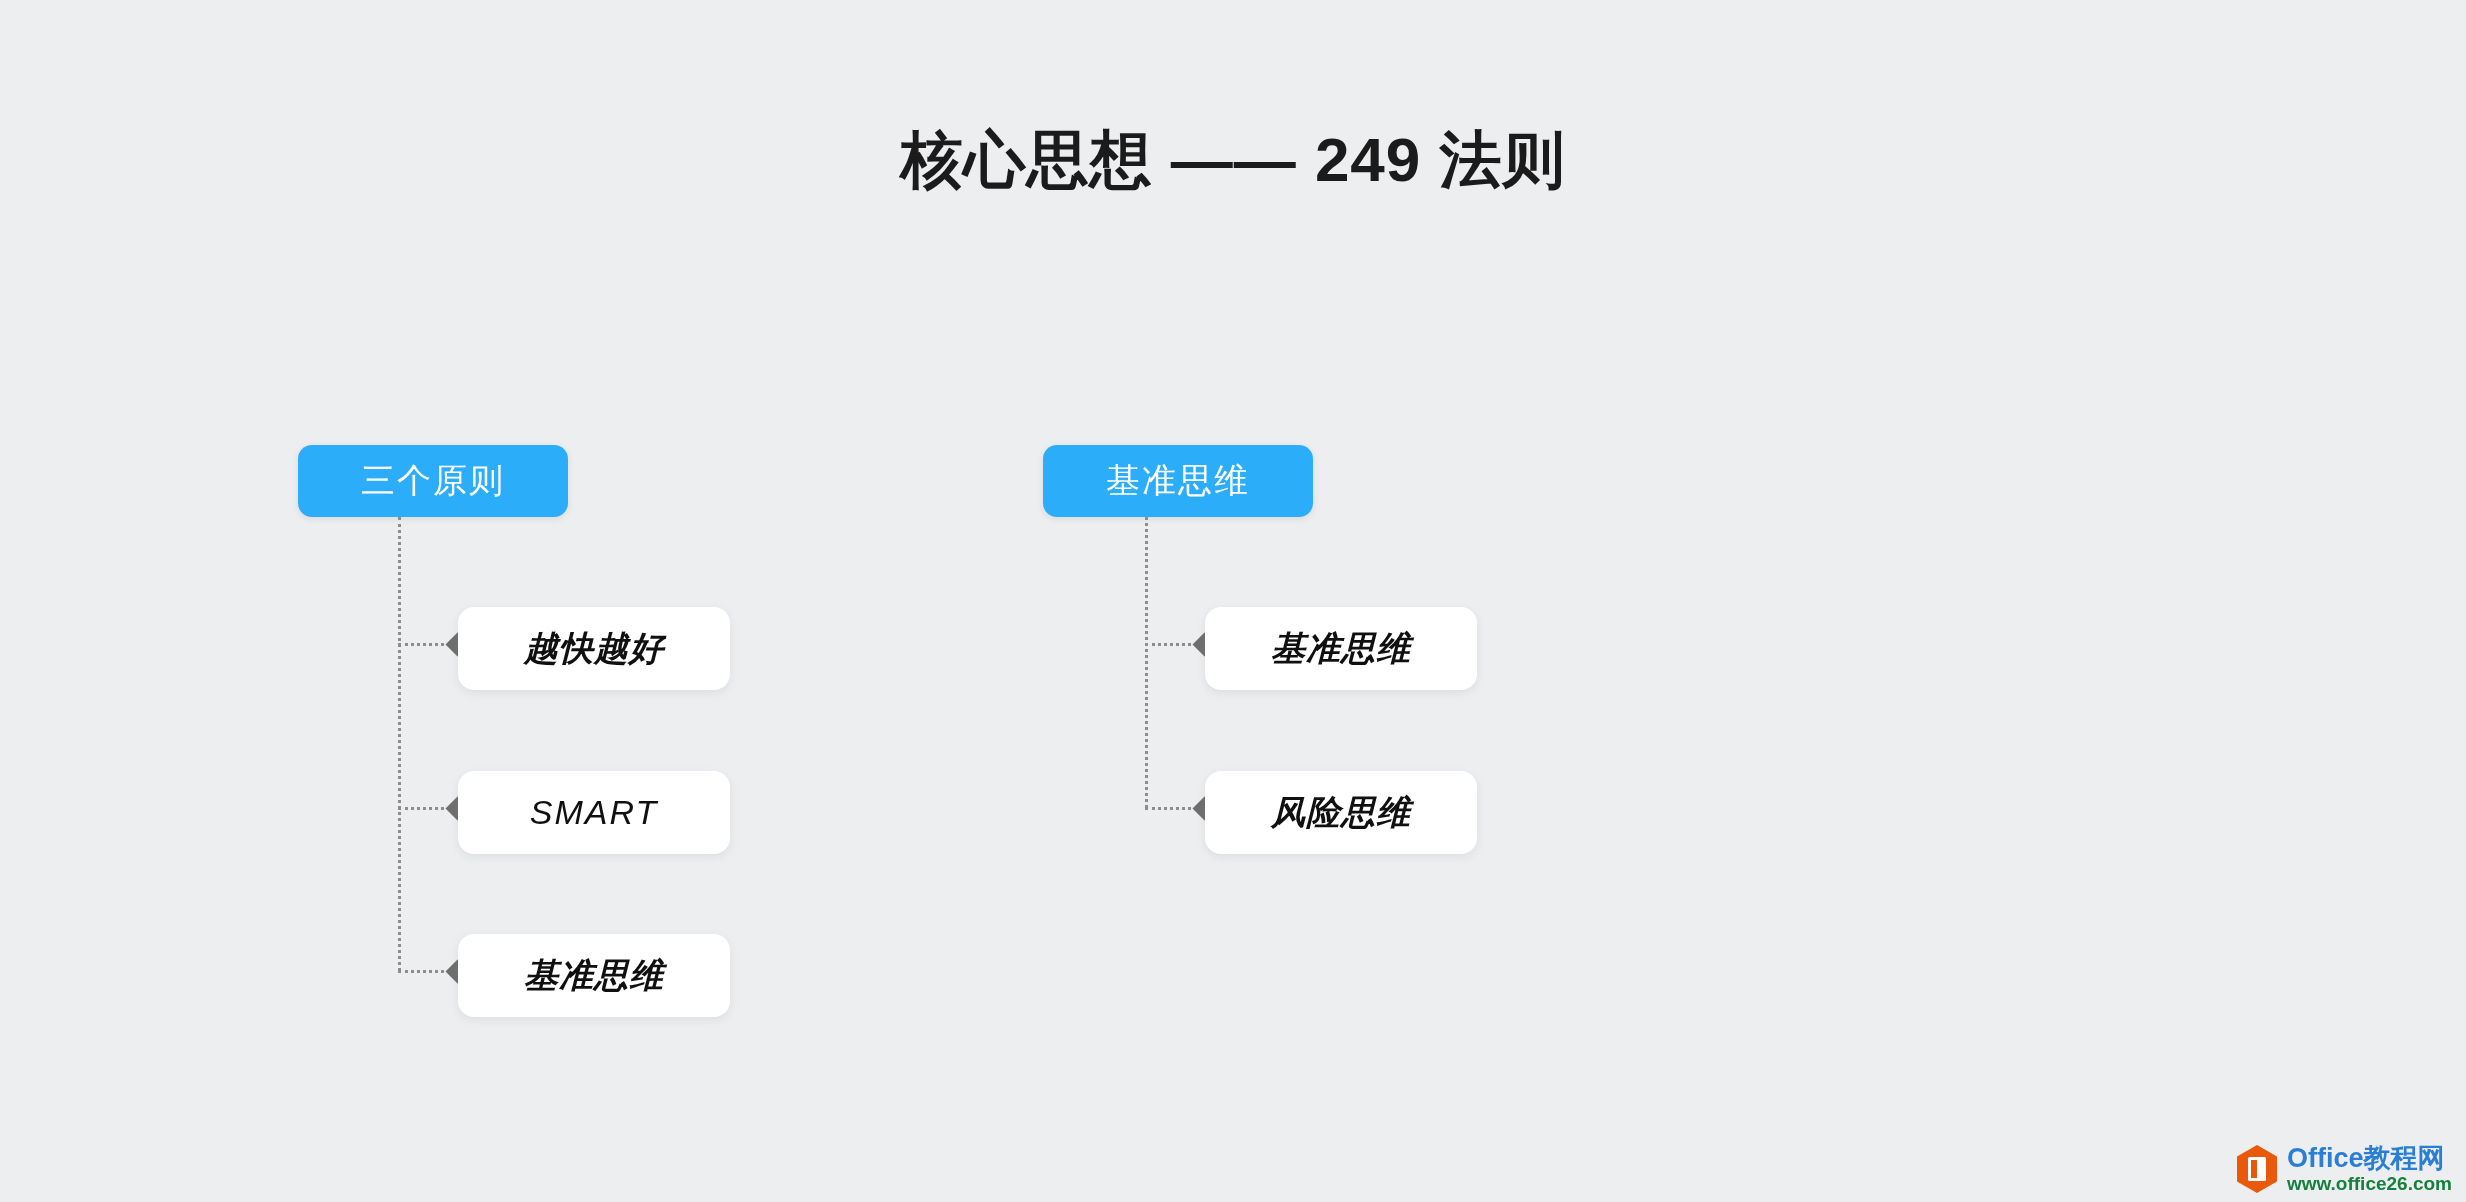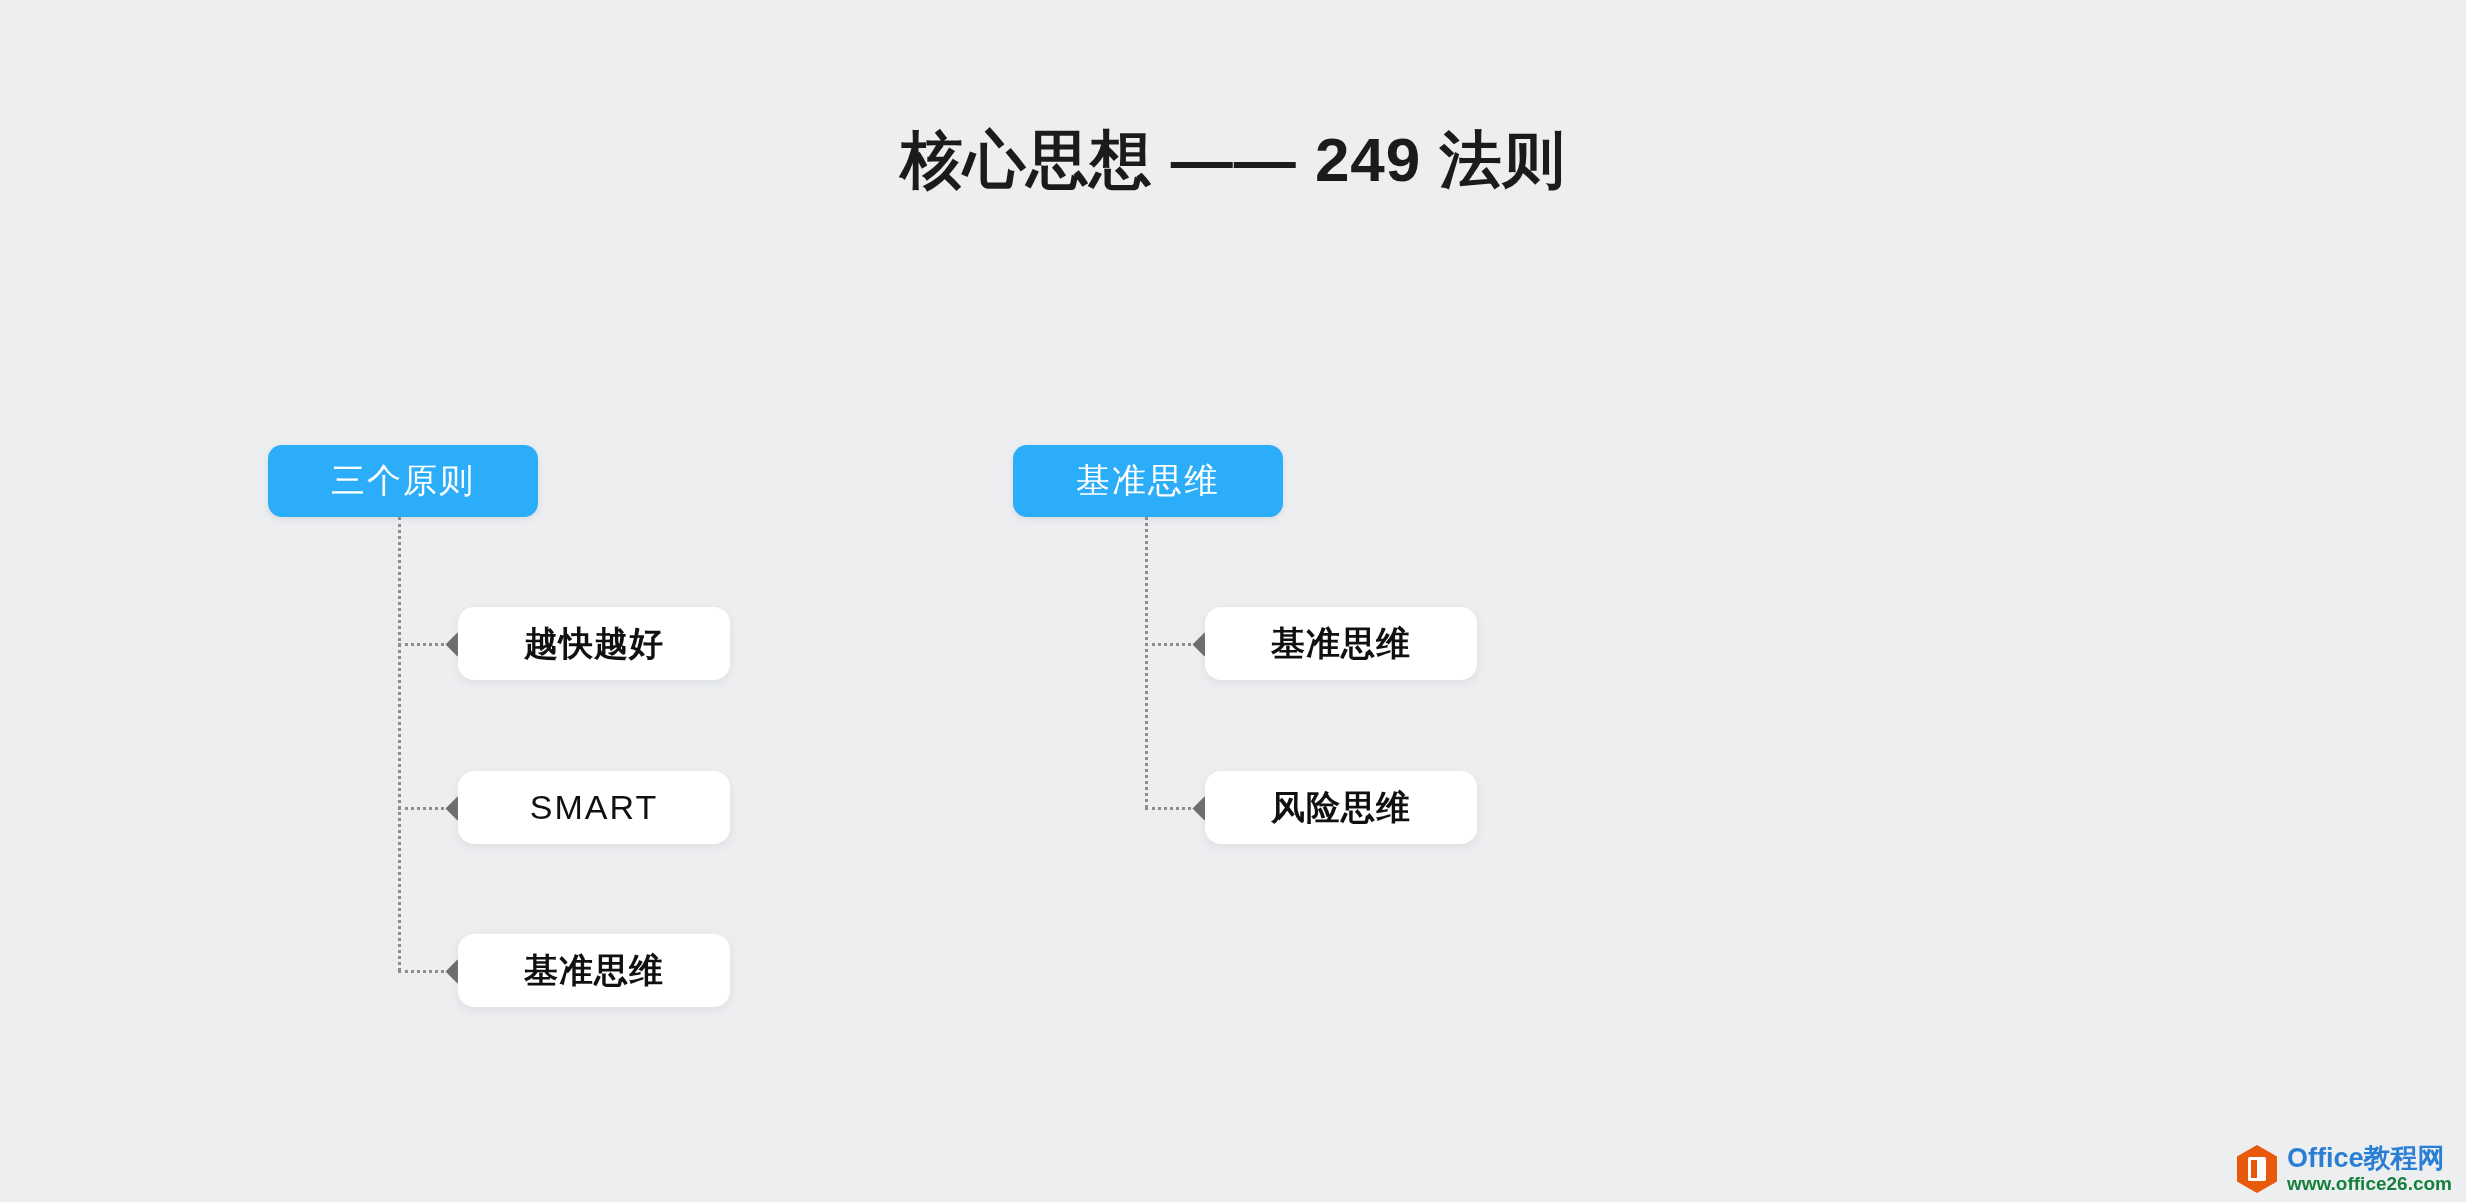--- a/index.html
+++ b/index.html
@@ -51,20 +51,21 @@
     border-radius: 14px;
     background: #2badf9;
     color: #ffffff;
     font-size: 34px;
     display: flex;
     align-items: center;
     justify-content: center;
     letter-spacing: 2px;
     box-sizing: border-box;
     box-shadow: 0 2px 6px rgba(120,130,140,0.18);
+    margin-left: 30px;
   }
 
   
   .trunk {
     position: absolute;
     width: 0px;
     border-left: 3px dotted #8d8d8d;
   }
 
   
@@ -79,31 +80,32 @@
     position: absolute;
     width: 17px;
     height: 17px;
     background: #6e6e6e;
     transform: rotate(45deg);
   }
 
   .node {
     position: absolute;
     width: 272px;
-    height: 73px;
+    height: 83px;
     border-radius: 16px;
     background: #ffffff;
     color: #101010;
     font-size: 34px;
     display: flex;
     align-items: center;
     justify-content: center;
     letter-spacing: 1px;
     box-sizing: border-box;
     box-shadow: 0 3px 8px rgba(130,140,150,0.16);
+    font-style: italic;
   }
   .node.latin { font-weight: normal; letter-spacing: 2px; }
   .node.bold  { font-weight: bold; }
   .node.reg   { font-weight: normal; }
 
   
   .watermark {
     position: absolute;
     right: 14px;
     bottom: 8px;

